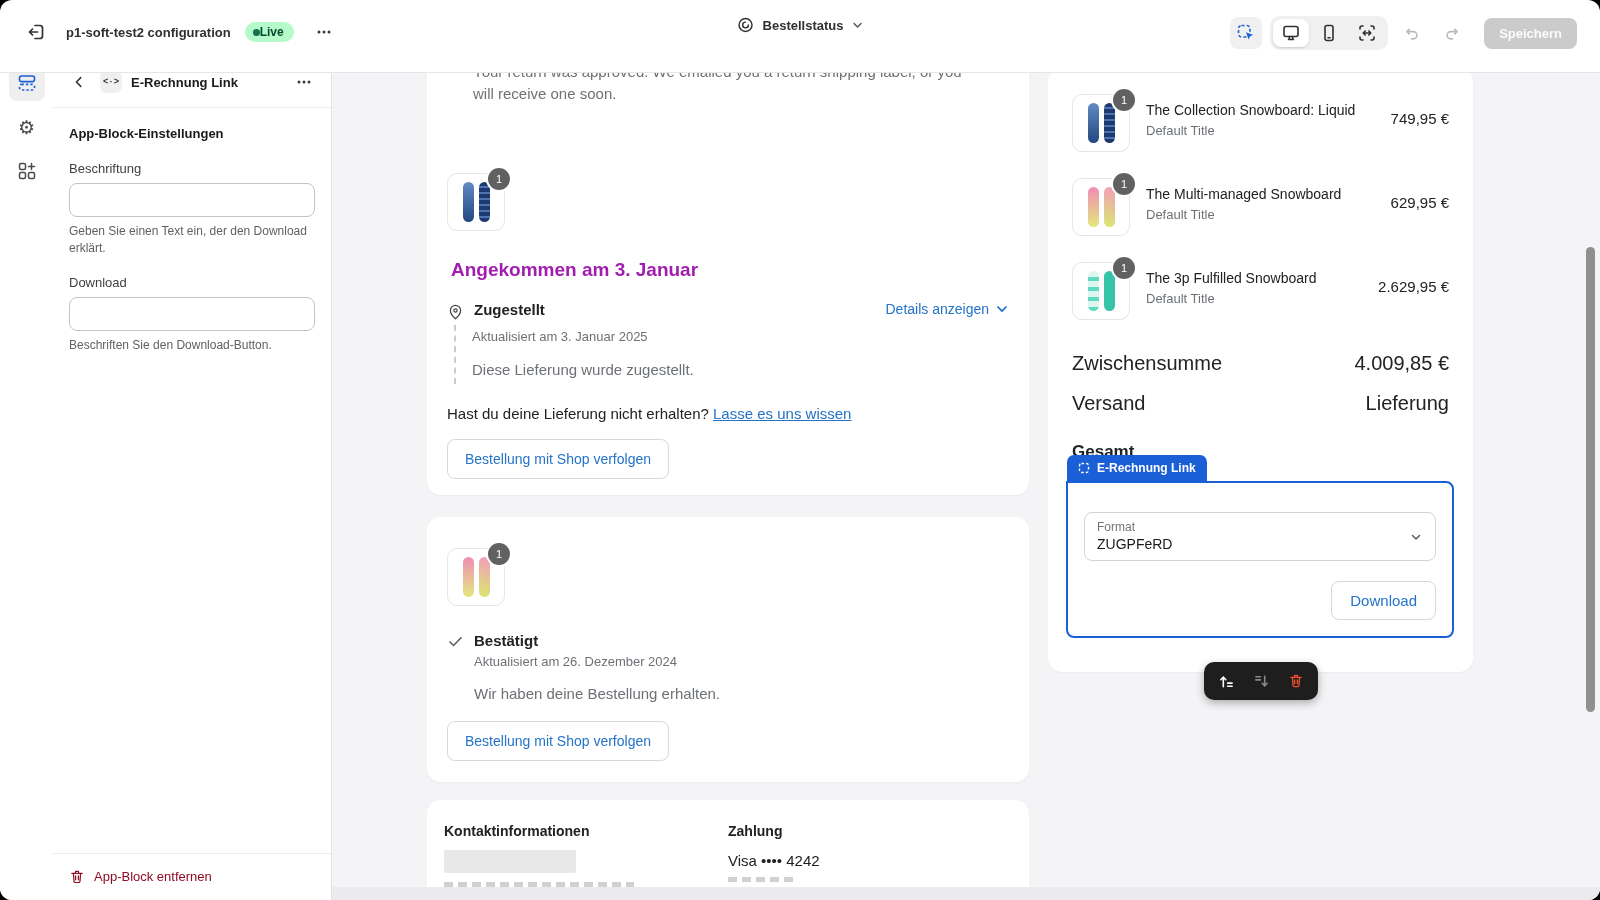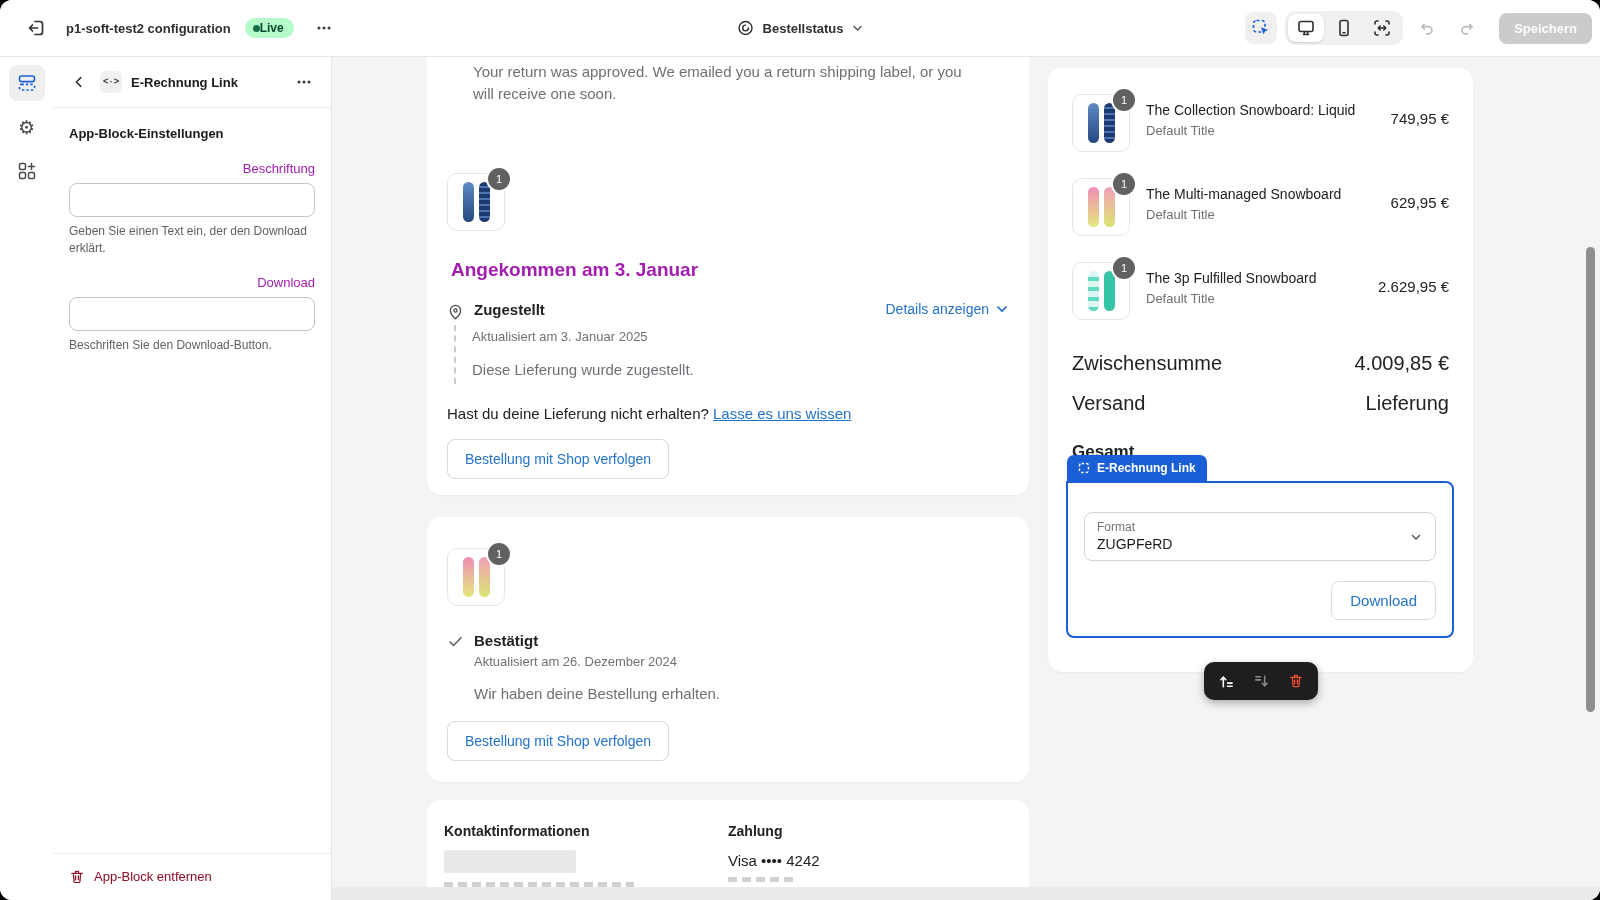--- a/index.html
+++ b/index.html
@@ -2,33 +2,33 @@
 <html><head>
 <meta charset="utf-8">
 <style>
   html,body{margin:0;padding:0;width:1600px;height:900px;background:#000;
     font-family:"Liberation Sans",sans-serif;-webkit-font-smoothing:antialiased;}
   .window{position:absolute;top:0;left:0;width:1600px;height:900px;background:#fff;
     border-radius:12px;overflow:hidden;}
   svg{display:block}
 
   
-  .topbar{position:absolute;top:0;left:0;right:0;height:56px;background:#fff;
-    border-bottom:1px solid #E6E6E6;display:flex;align-items:center;z-index:5;}
+  .topbar{position:absolute;top:16px;left:0;right:0;height:56px;background:#fff;
+    border-bottom:1px solid #E6E6E6;display:flex;align-items:flex-start;z-index:5;}
   .tb-left{display:flex;align-items:center;gap:14px;padding-left:20px;}
   .tb-title{font-size:13px;font-weight:700;color:#303030;}
   .live-pill{display:inline-flex;align-items:center;background:#B4FBC9;color:#05492F;
     font-size:12px;font-weight:600;border-radius:20px;padding:3px 10px 3px 8px;}
   .live-dot{width:7px;height:7px;border-radius:50%;background:#156F4B;}
   .icon-btn{width:32px;height:32px;border-radius:8px;display:flex;align-items:center;
     justify-content:center;background:transparent;border:none;cursor:pointer;}
   .tb-center{position:absolute;left:50%;transform:translateX(-50%);display:flex;
     align-items:center;gap:8px;}
   .tb-center .label{font-size:13px;font-weight:700;color:#303030;}
-  .tb-right{margin-left:auto;display:flex;align-items:center;gap:8px;padding-right:8px;}
+  .tb-right{margin-left:auto;display:flex;align-items:center;gap:8px;padding-right:23px;}
   .inspector-btn{background:#F0F0F0;}
   .seg-group{display:flex;background:#F0F0F0;border-radius:10px;padding:3px;gap:2px;}
   .seg{width:36px;height:28px;display:flex;align-items:center;justify-content:center;
     border-radius:8px;cursor:pointer;}
   .seg.active{background:#fff;box-shadow:0 1px 2px rgba(0,0,0,.15);}
   .save-btn{background:#CBCBCB;color:#FBFBFB;font-size:13px;font-weight:700;border:none;
     border-radius:8px;padding:8px 15px;margin-left:8px;cursor:default;}
 
   
   .rail{position:absolute;top:57px;left:0;width:53px;bottom:0;background:#fff;z-index:4;}
@@ -42,21 +42,21 @@
     border-right:1px solid #E3E3E3;display:flex;flex-direction:column;z-index:3;}
   .panel-header{height:50px;min-height:50px;display:flex;align-items:center;gap:9px;
     padding:0 14px;border-bottom:1px solid #ECECEC;}
   .panel-title{font-size:13px;font-weight:700;color:#1A1A1A;flex:1;}
   .app-chip{width:22px;height:22px;border-radius:6px;background:#F0F0F0;display:flex;
     align-items:center;justify-content:center;font-size:9px;font-weight:700;color:#303030;
     font-family:"Liberation Mono",monospace;}
   .panel-body{flex:1;padding:18px 16px;overflow:hidden;}
   .panel-section-title{font-size:13px;font-weight:700;color:#1A1A1A;margin-bottom:20px;}
   .field{margin-bottom:18px;}
-  .field-label{font-size:13px;color:#a21caf;margin-bottom:7px;text-align:right;}
+  .field-label{font-size:13px;color:#404040;margin-bottom:7px;}
   .field input{width:100%;box-sizing:border-box;height:34px;border:1px solid #C4C4C4;
     border-radius:8px;padding:0 10px;font-size:13px;font-family:inherit;background:#fff;}
   .field-helper{font-size:12px;color:#616161;line-height:1.4;margin-top:6px;}
   .panel-footer{border-top:1px solid #ECECEC;padding:15px 16px;display:flex;align-items:flex-start;
     gap:9px;color:#8E0B21;font-size:13px;cursor:pointer;}
 
   
   .preview{position:absolute;top:57px;left:332px;right:0;bottom:0;background:#F4F4F6;overflow:hidden;}
   .preview-edge{position:absolute;left:0;right:0;bottom:0;height:13px;background:#EBEBED;}
   .card{position:absolute;left:0;right:0;background:#fff;border-radius:14px;

